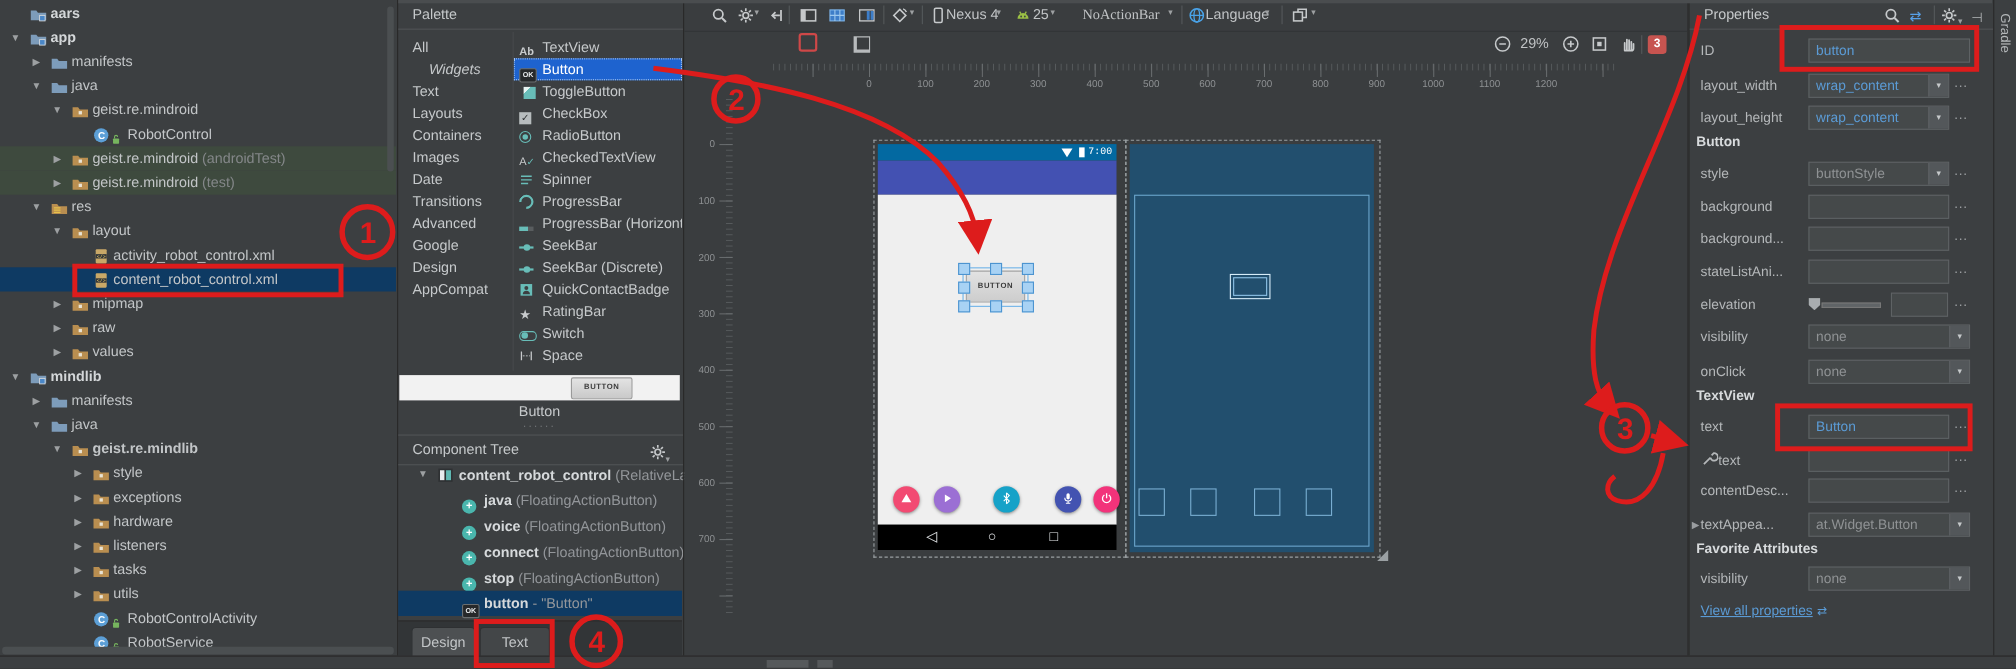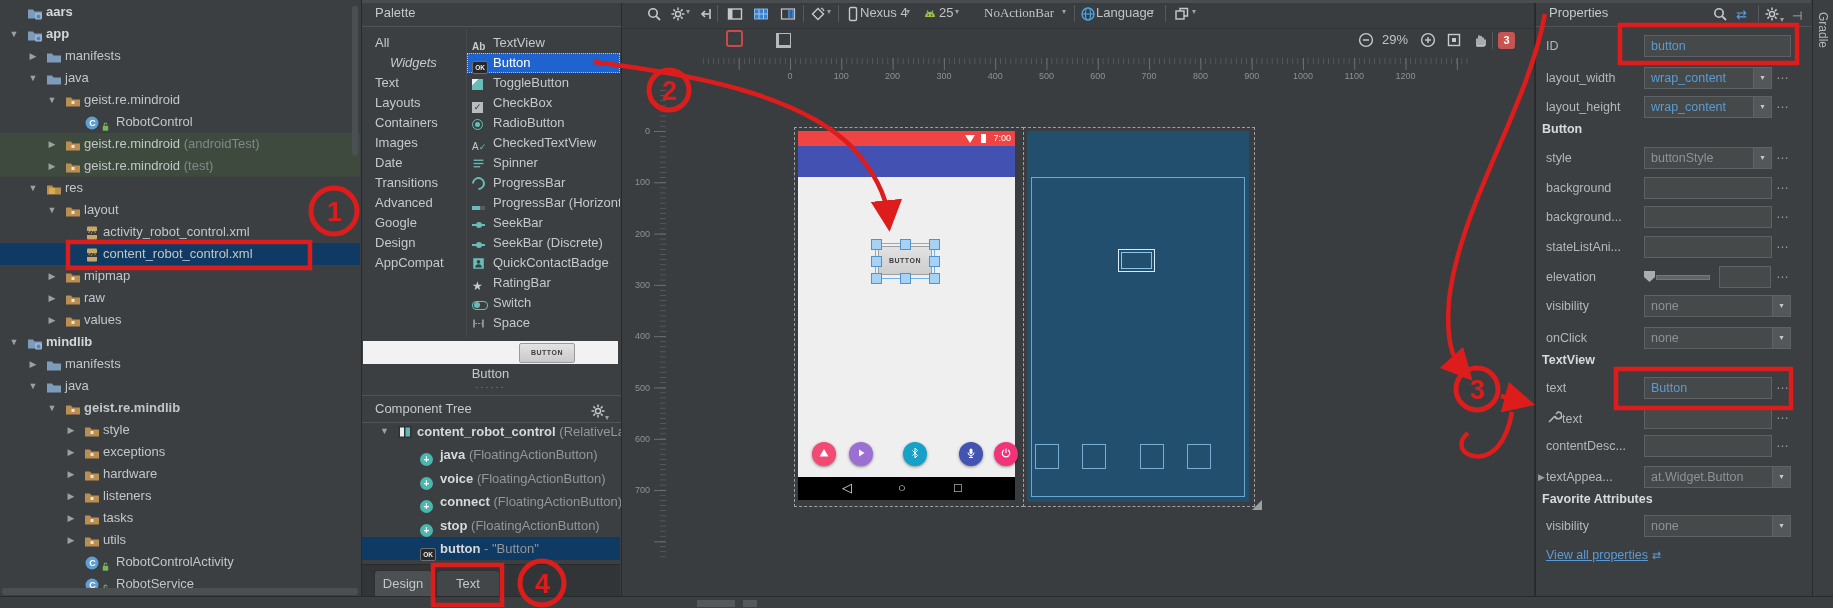--- a/index.html
+++ b/index.html
@@ -349,21 +349,21 @@
   <div class="abs" style="left:104px;top:29px;width:1px;height:308px;background:#474a4c;"></div>
   <div class="abs" id="pal-list" style="left:105px;top:29px;width:153px;height:308px;overflow:hidden;">
       <div class="list-row" style="left: 0px; top: 4px; width: 153px;">
         <span class="ic"><span style="color:#c8cbcd;font-size:10px;font-weight:bold;">Ab</span></span>
         <span class="nm">TextView</span>
       </div>
       <div class="list-row selw" style="left: 0px; top: 24px; width: 153px;">
         <span class="ic"><span style="display:inline-block;min-width:14px;height:11px;border-radius:2px;background:#26282a;border:1px solid #6a6e70;color:#e8ebed;font-size:6.5px;line-height:11px;text-align:center;font-weight:bold;">OK</span></span>
         <span class="nm">Button</span>
       </div>
-      <div class="list-row" style="left: 0px; top: 44px; width: 153px;">
+      <div class="list-row" style="left: 0px; top: 44px; width: 153px; text-align: right;">
         <span class="ic"><span style="display:inline-block;width:11px;height:11px;background:linear-gradient(135deg,#e8f4f3 0 30%,#68bdb8 30% 100%);"></span></span>
         <span class="nm">ToggleButton</span>
       </div>
       <div class="list-row" style="left: 0px; top: 64px; width: 153px;">
         <span class="ic"><span style="display:inline-block;width:11px;height:11px;background:#b7bcbe;color:#2e3133;font-size:9px;line-height:11px;text-align:center;">✓</span></span>
         <span class="nm">CheckBox</span>
       </div>
       <div class="list-row" style="left: 0px; top: 84px; width: 153px;">
         <span class="ic"><span style="display:inline-block;width:9px;height:9px;border:1.5px solid #68bdb8;border-radius:50%;position:relative;"><span style="position:absolute;left:2px;top:2px;width:5px;height:5px;border-radius:50%;background:#68bdb8;"></span></span></span>
         <span class="nm">RadioButton</span>
@@ -595,21 +595,21 @@
        background-image:linear-gradient(90deg,#6a6e70 0 1px,transparent 1px 100%),linear-gradient(90deg,#565a5c 0 1px,transparent 1px 100%);
        background-size:51.3px 12px,5.13px 6px;background-position:90px 0,90px 0;background-repeat:repeat-x;"></div>
   <div class="abs" id="vruler-ticks" style="left:32px;top:90px;width:12px;height:470px;
        background-image:linear-gradient(#6a6e70 0 1px,transparent 1px 100%),linear-gradient(#565a5c 0 1px,transparent 1px 100%);
        background-size:12px 51.3px,6px 5.13px;background-position:0 41px,6px 41px;background-repeat:repeat-y;"></div>
 
   <div class="abs" style="left:172px;top:127px;width:228px;height:378px;border:1px dashed #9aa0a3;"></div>
   <div class="abs" style="left:401px;top:127px;width:230px;height:378px;border:1px dashed #9aa0a3;"></div>
   <div class="abs" style="left:630px;top:500px;width:0;height:0;border-left:10px solid transparent;border-bottom:10px solid #9aa0a3;"></div>
 
-  <div class="abs" style="left:176px;top:131px;width:217px;height:15px;background:#ef4444;">
+  <div class="abs" style="left:176px;top:131px;width:217px;height:15px;background:#0369a1;font-family:Liberation Mono, monospace;">
     <span class="abs" style="right:40px;top:4px;width:0;height:0;border-left:5px solid transparent;border-right:5px solid transparent;border-top:8px solid #fff;"></span>
     <span class="abs" style="right:29px;top:3px;width:5px;height:9px;background:#fff;"></span>
     <span class="abs" style="right:4px;top:2px;color:#fff;font-size:9px;">7:00</span>
   </div>
   <div class="abs" style="left:176px;top:146px;width:217px;height:31px;background:#4351b2;"></div>
   <div class="abs" style="left:176px;top:177px;width:217px;height:300px;background:#efefef;"></div>
   <div class="abs" style="left:253px;top:243px;width:58px;height:34px;border:1px solid #6fb3e8;"></div>
   <div class="abs" style="left:256px;top:246px;width:52px;height:27px;background:linear-gradient(#e2e2e2,#cdcdcd);border:1px solid #a0a0a0;border-radius:2px;text-align:center;line-height:27px;font-size:7px;font-weight:bold;letter-spacing:.5px;color:#3c3c3c;">BUTTON</div>
   <div class="abs" id="handles">
       <div class="handle" style="left: 249px; top: 239px;"></div>

